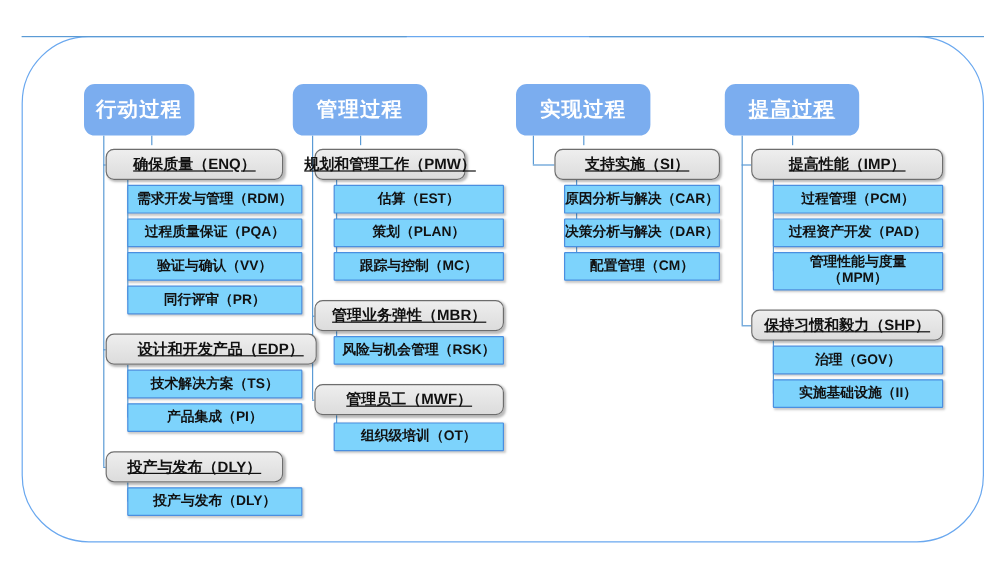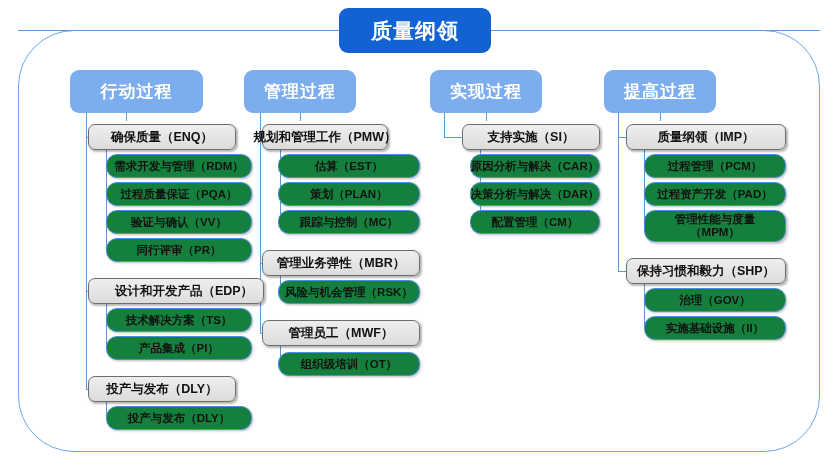--- a/index.html
+++ b/index.html
@@ -76,29 +76,30 @@
     display: flex;
     align-items: center;
     justify-content: center;
     color: #111111;
     font-size: 12.5px;
     font-weight: 700;
     box-shadow: 1.5px 1.5px 2px rgba(0,0,0,0.28);
     box-sizing: border-box;
     z-index: 3;
     white-space: nowrap;
+    text-decoration: underline;
   }
 
   
   .leaf-box {
     position: absolute;
     height: 24px;
-    background: #15803d;
+    background: #7dd3fc;
     border: 1.3px solid #4a8fe0;
-    border-radius: 11px;
+    border-radius: 1px;
     display: flex;
     align-items: center;
     justify-content: center;
     text-align: center;
     color: #111111;
     font-size: 11.5px;
     font-weight: 700;
     box-shadow: 1.2px 1.2px 2px rgba(0,0,0,0.22);
     box-sizing: border-box;
     z-index: 3;
@@ -119,26 +120,25 @@
   .ln-v { width: 1.4px; }
   .ln-h { height: 1.4px; }
 </style>
 </head>
 <body>
 
 <div id="canvas">
 
   <div id="frame"></div>
 
-  <div id="root-title">质量纲领</div>
 
   <div id="layers">
       <div class="ln-h" style="left: 18px; top: 30px; width: 321px;"></div>
       <div class="ln-h" style="left: 491px; top: 30px; width: 329px;"></div>
-      <div class="col-header" style="left: 70px; top: 70px; width: 133px;">行动过程</div>
+      <div class="col-header" style="left: 70px; top: 70px; width: 92px;">行动过程</div>
       <div class="ln-v" style="left: 126px; top: 113px; height: 8px;"></div>
       <div class="group-box" style="left: 88px; top: 124px; width: 148px;">确保质量（ENQ）</div>
       <div class="ln-h" style="left: 86px; top: 137px; width: 2px;"></div>
       <div class="leaf-box" style="left: 106px; top: 154px; width: 146px; height: 24px;">需求开发与管理（RDM）</div>
       <div class="ln-h" style="left: 106px; top: 166px; width: 0px;"></div>
       <div class="leaf-box" style="left: 106px; top: 182px; width: 146px; height: 24px;">过程质量保证（PQA）</div>
       <div class="ln-h" style="left: 106px; top: 194px; width: 0px;"></div>
       <div class="leaf-box" style="left: 106px; top: 210px; width: 146px; height: 24px;">验证与确认（VV）</div>
       <div class="ln-h" style="left: 106px; top: 222px; width: 0px;"></div>
       <div class="leaf-box" style="left: 106px; top: 238px; width: 146px; height: 24px;">同行评审（PR）</div>
@@ -186,21 +186,21 @@
       <div class="leaf-box" style="left: 470px; top: 154px; width: 130px; height: 24px;">原因分析与解决（CAR）</div>
       <div class="ln-h" style="left: 480px; top: 166px;"></div>
       <div class="leaf-box" style="left: 470px; top: 182px; width: 130px; height: 24px;">决策分析与解决（DAR）</div>
       <div class="ln-h" style="left: 480px; top: 194px;"></div>
       <div class="leaf-box" style="left: 470px; top: 210px; width: 130px; height: 24px;">配置管理（CM）</div>
       <div class="ln-h" style="left: 480px; top: 222px;"></div>
       <div class="ln-v" style="left: 480px; top: 150px; height: 72px;"></div>
       <div class="ln-v" style="left: 444px; top: 113px; height: 24px;"></div>
       <div class="col-header" style="left: 604px; top: 70px; width: 112px; text-decoration: underline;">提高过程</div>
       <div class="ln-v" style="left: 660px; top: 113px; height: 8px;"></div>
-      <div class="group-box" style="left: 626px; top: 124px; width: 160px;">质量纲领（IMP）</div>
+      <div class="group-box" style="left: 626px; top: 124px; width: 160px;">提高性能（IMP）</div>
       <div class="ln-h" style="left: 618px; top: 137px; width: 8px;"></div>
       <div class="leaf-box" style="left: 644px; top: 154px; width: 142px; height: 24px;">过程管理（PCM）</div>
       <div class="ln-h" style="left: 644px; top: 166px; width: 0px;"></div>
       <div class="leaf-box" style="left: 644px; top: 182px; width: 142px; height: 24px;">过程资产开发（PAD）</div>
       <div class="ln-h" style="left: 644px; top: 194px; width: 0px;"></div>
       <div class="leaf-box two-line" style="left: 644px; top: 210px; width: 142px; height: 32px;">管理性能与度量<br>（MPM）</div>
       <div class="ln-h" style="left: 644px; top: 226px; width: 0px;"></div>
       <div class="ln-v" style="left: 644px; top: 150px; height: 76px;"></div>
       <div class="group-box" style="left: 626px; top: 258px; width: 160px;">保持习惯和毅力（SHP）</div>
       <div class="ln-h" style="left: 618px; top: 271px; width: 8px;"></div>

